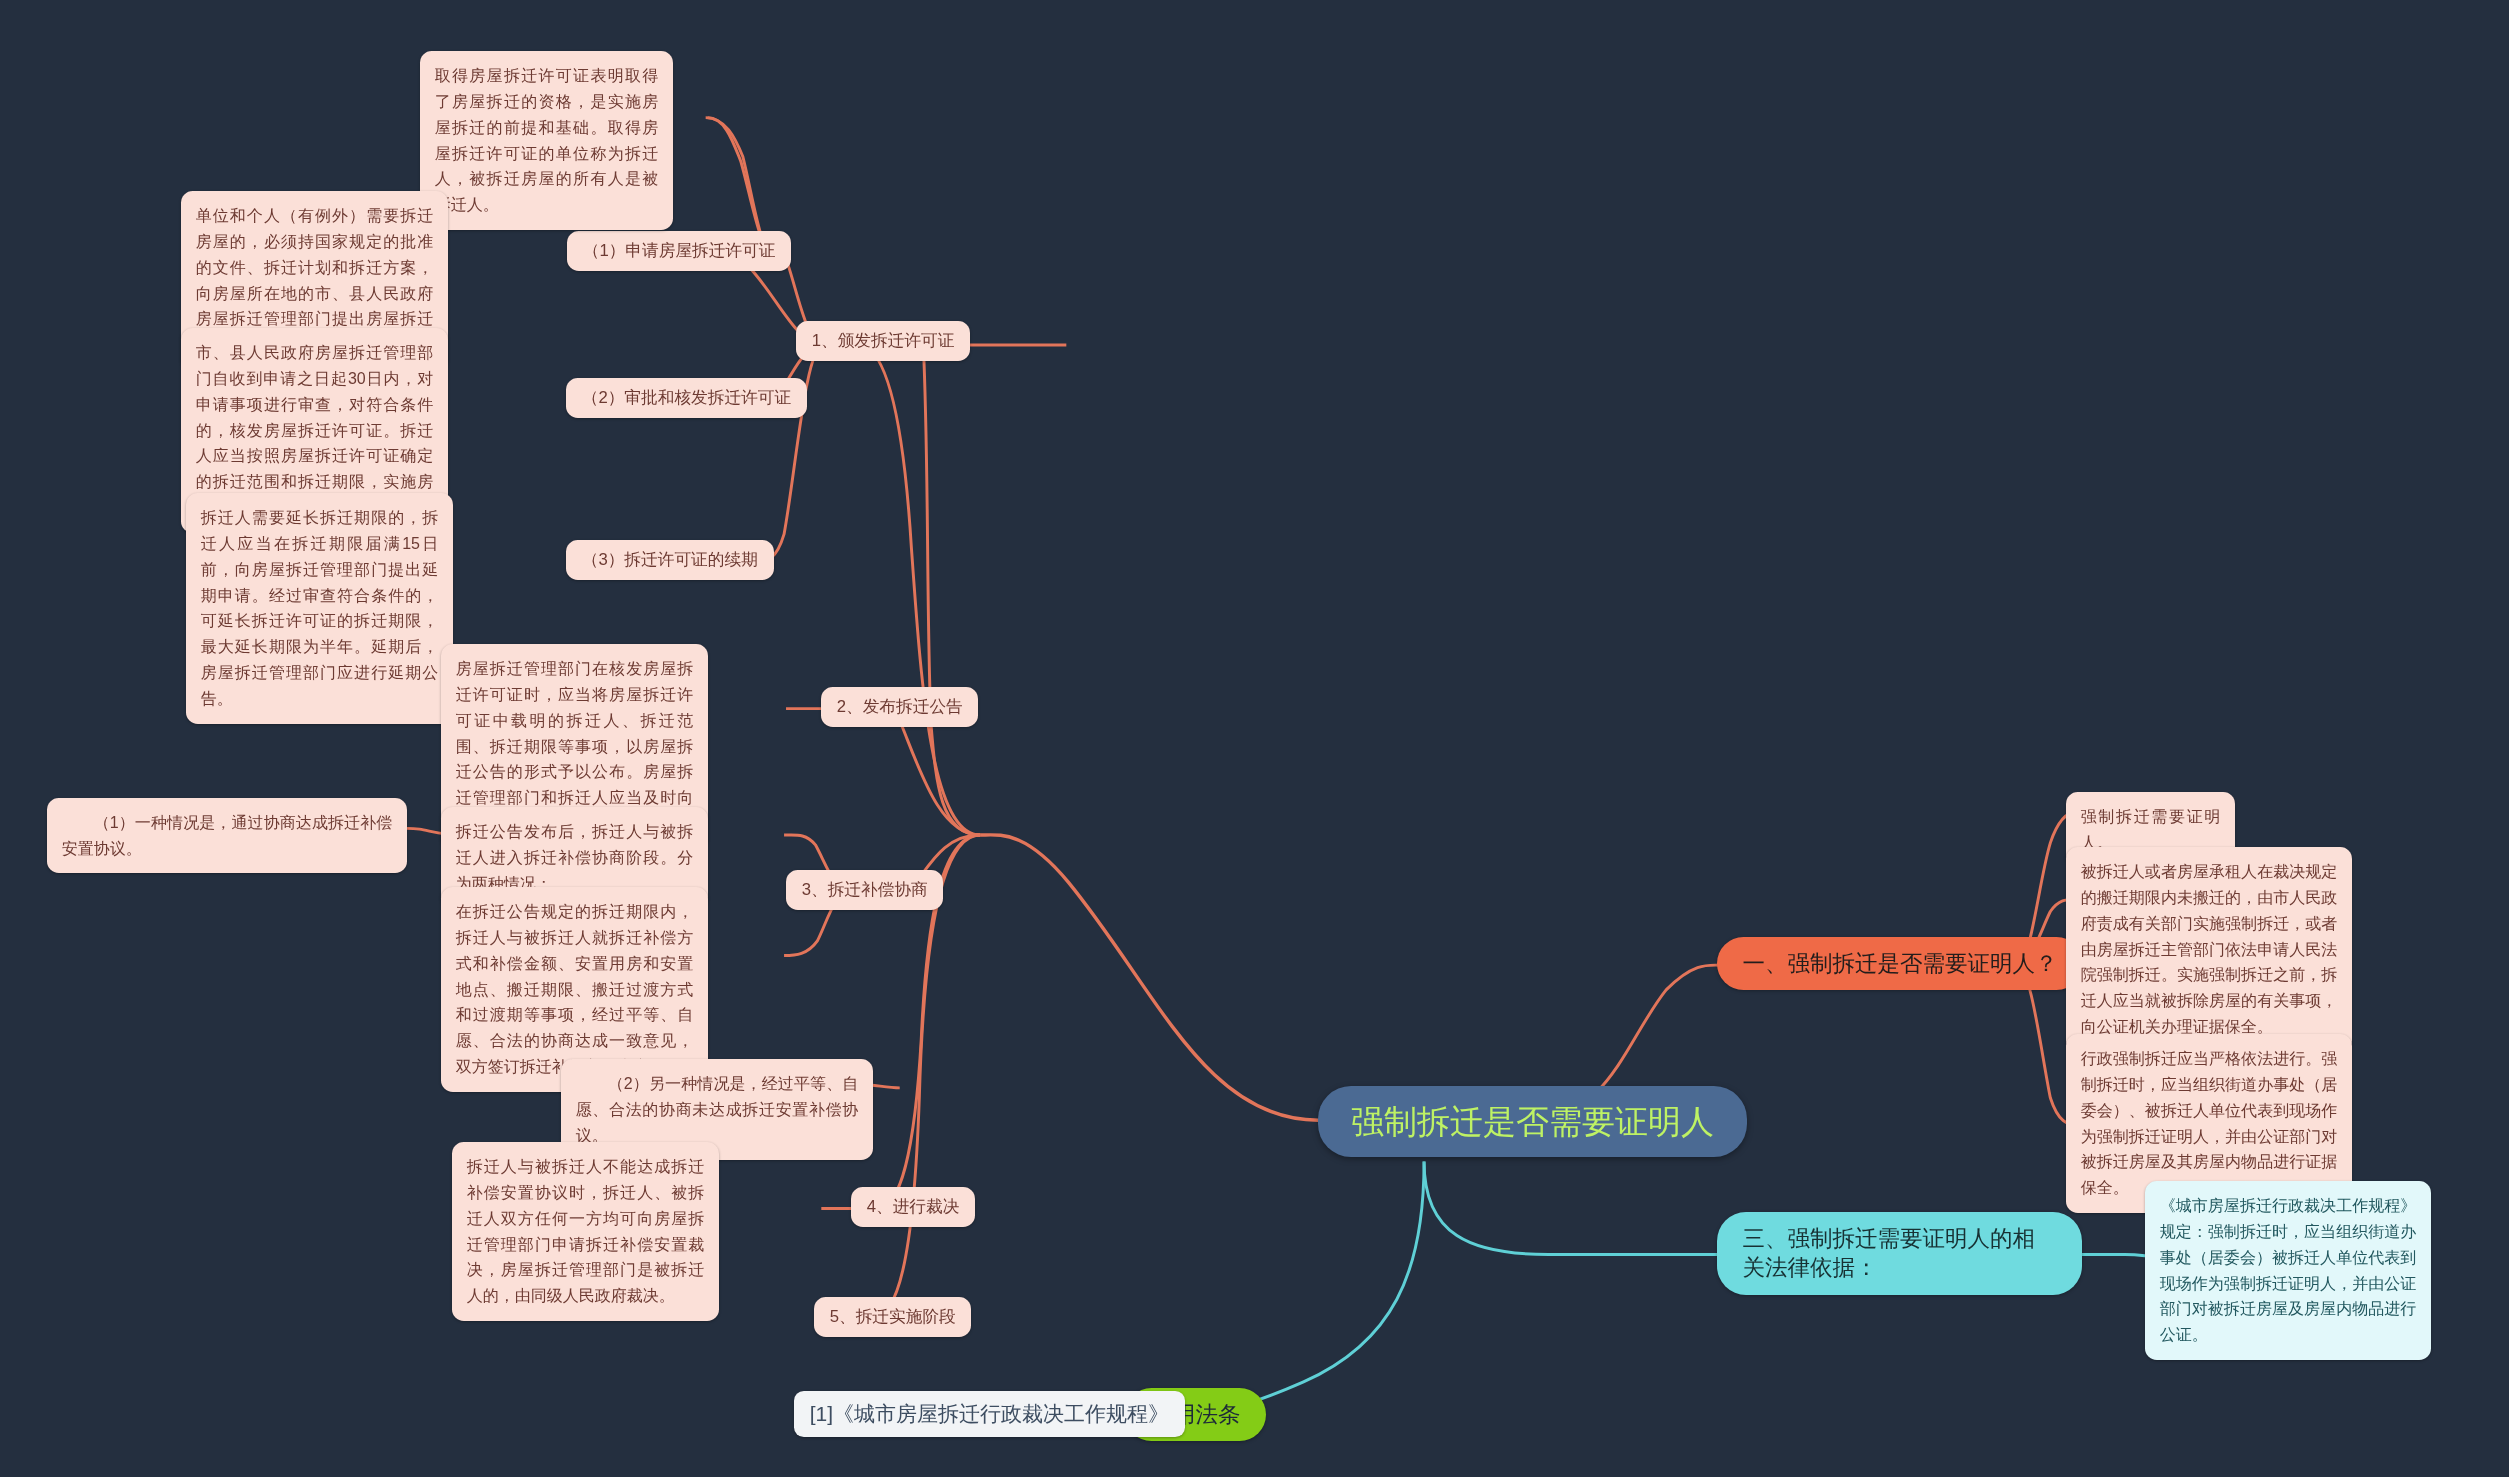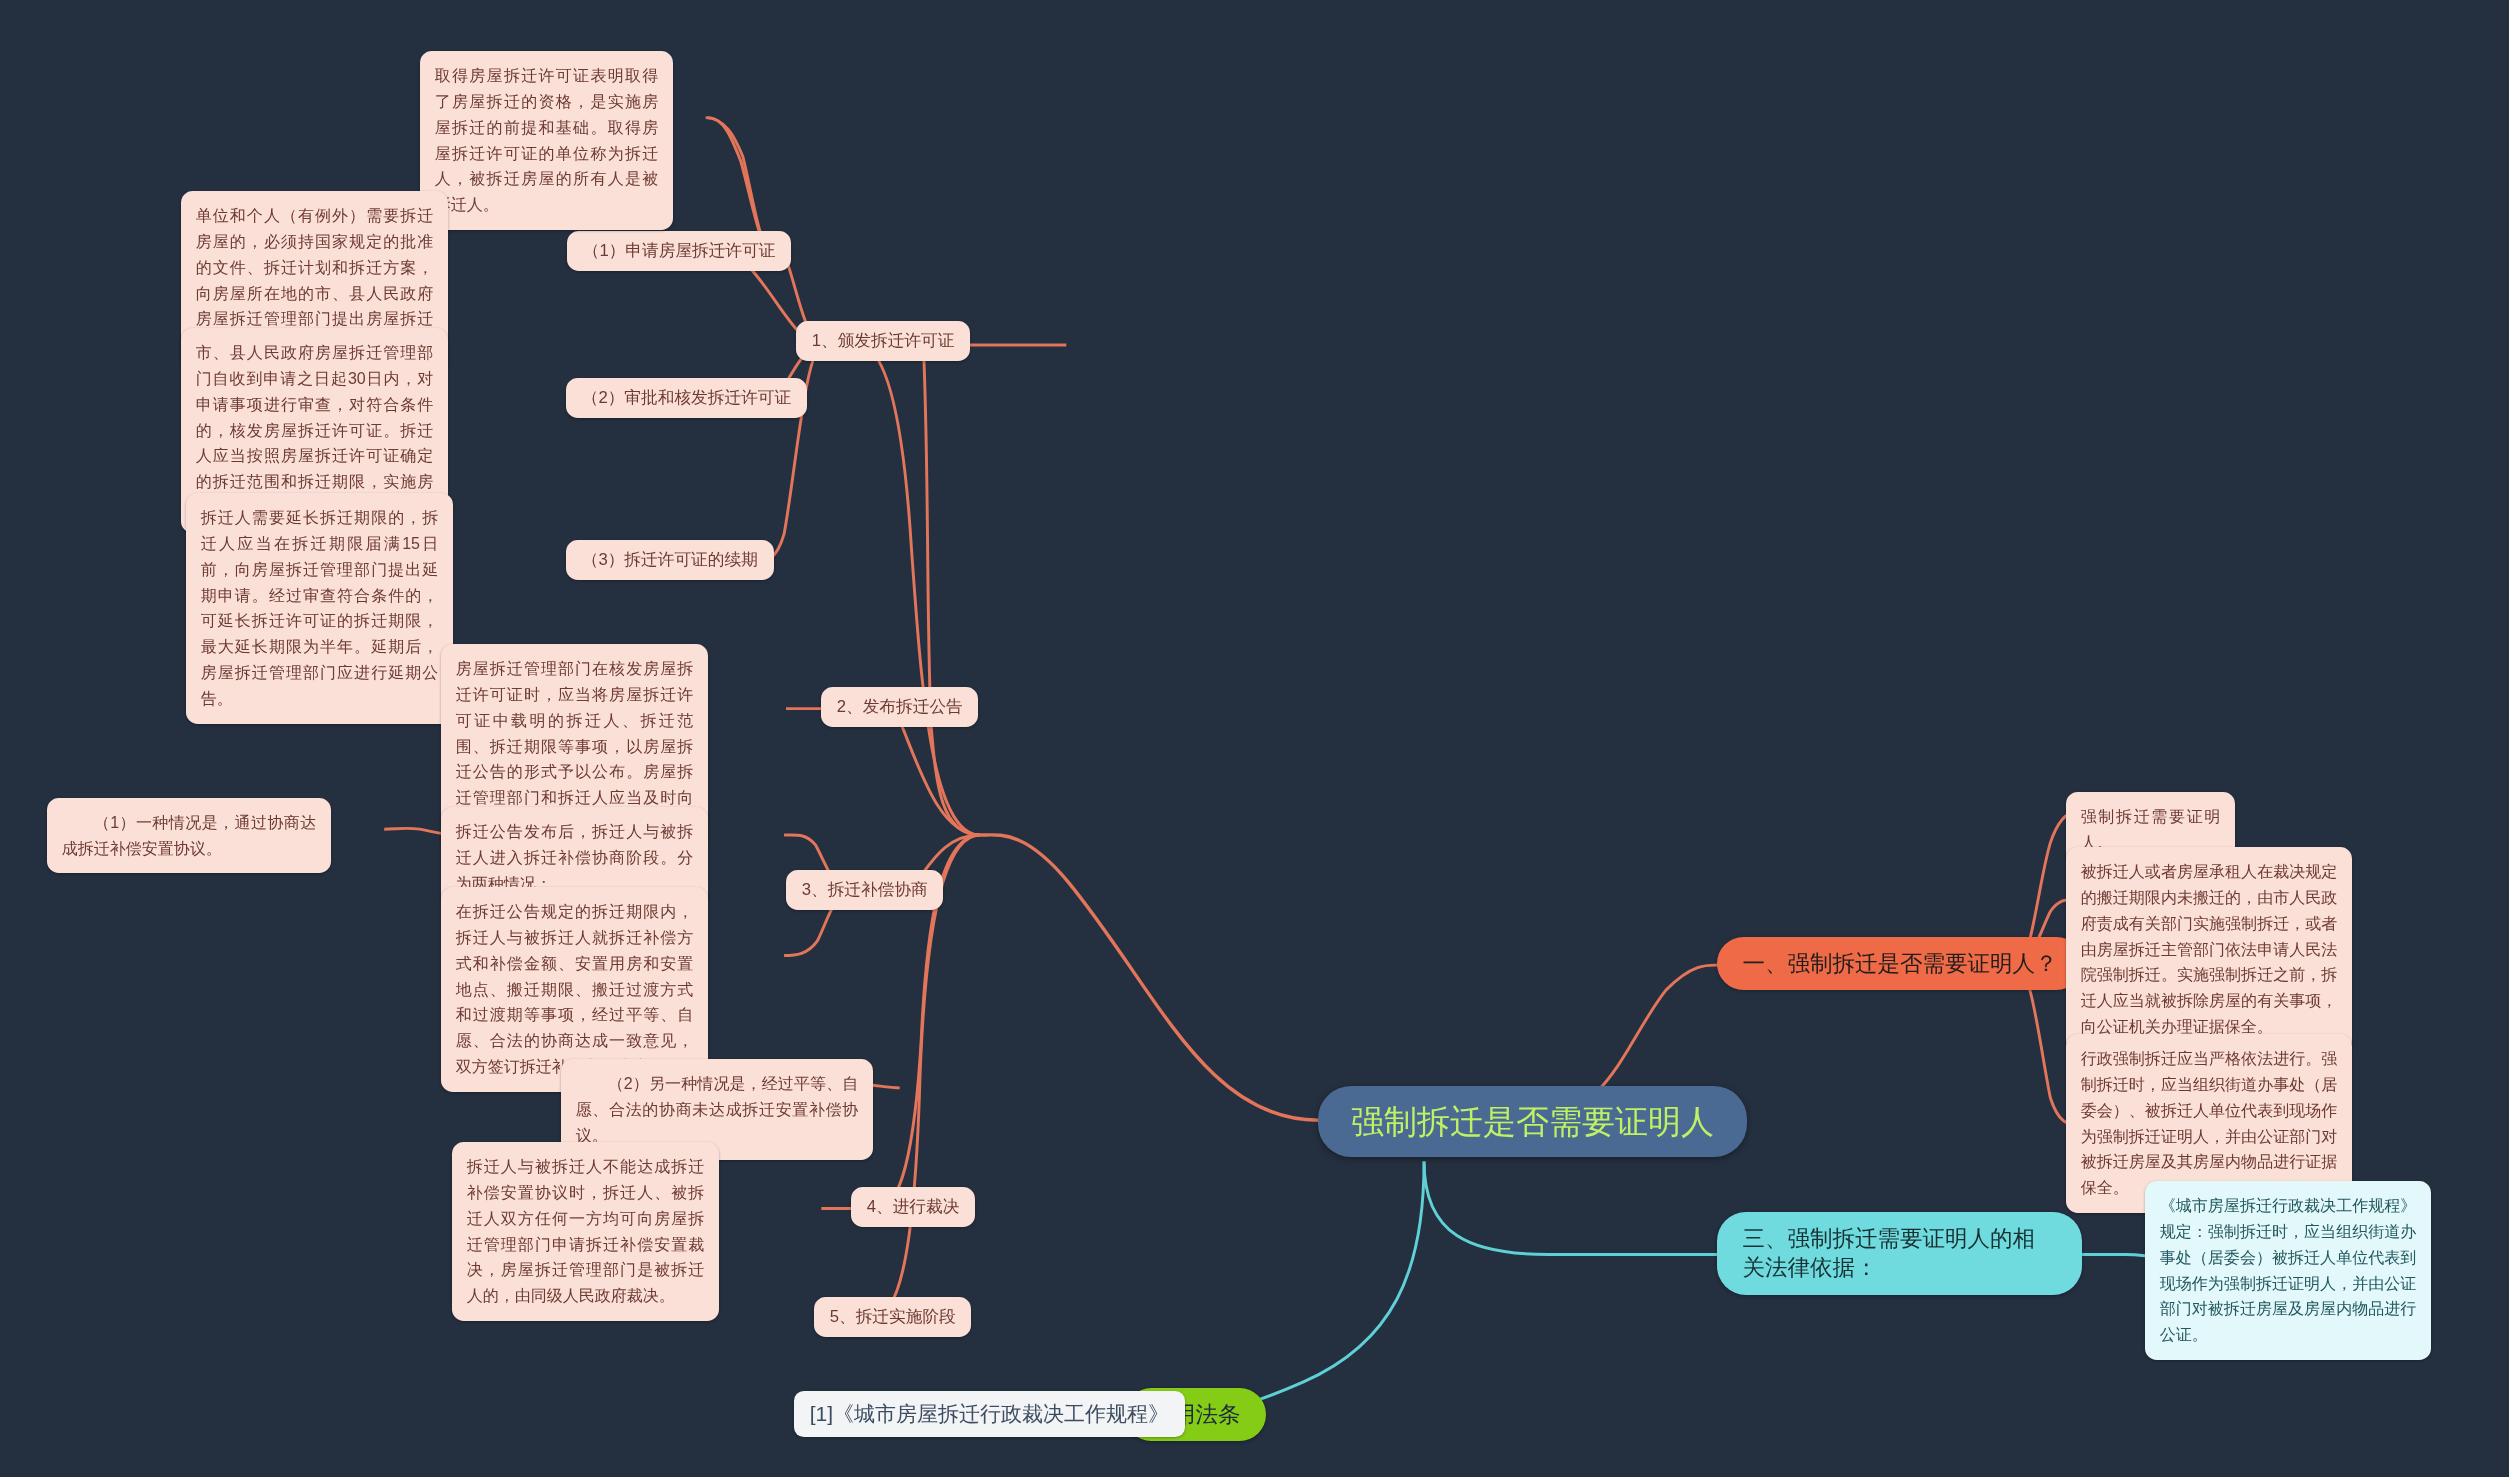--- a/index.html
+++ b/index.html
@@ -116,21 +116,21 @@
   <div class="node box" style="left:181px;top:191px;width:267px;">单位和个人（有例外）需要拆迁房屋的，必须持国家规定的批准的文件、拆迁计划和拆迁方案，向房屋所在地的市、县人民政府房屋拆迁管理部门提出房屋拆迁许可申请。</div>
   <div class="node box" style="left:181px;top:328px;width:267px;">市、县人民政府房屋拆迁管理部门自收到申请之日起30日内，对申请事项进行审查，对符合条件的，核发房屋拆迁许可证。拆迁人应当按照房屋拆迁许可证确定的拆迁范围和拆迁期限，实施房屋拆迁</div>
   <div class="node box" style="left:186px;top:493px;width:267px;">拆迁人需要延长拆迁期限的，拆迁人应当在拆迁期限届满15日前，向房屋拆迁管理部门提出延期申请。经过审查符合条件的，可延长拆迁许可证的拆迁期限，最大延长期限为半年。延期后，房屋拆迁管理部门应进行延期公告。</div>
 
   <div class="node chip" style="left:821px;top:687px;">2、发布拆迁公告</div>
   <div class="node box" style="left:441px;top:644px;width:267px;">房屋拆迁管理部门在核发房屋拆迁许可证时，应当将房屋拆迁许可证中载明的拆迁人、拆迁范围、拆迁期限等事项，以房屋拆迁公告的形式予以公布。房屋拆迁管理部门和拆迁人应当及时向被拆迁人做好宣传、解释工作。</div>
 
   <div class="node chip" style="left:786px;top:870px;">3、拆迁补偿协商</div>
   <div class="node box" style="left:441px;top:807px;width:267px;">拆迁公告发布后，拆迁人与被拆迁人进入拆迁补偿协商阶段。分为两种情况：</div>
   <div class="node box" style="left:441px;top:887px;width:267px;">在拆迁公告规定的拆迁期限内，拆迁人与被拆迁人就拆迁补偿方式和补偿金额、安置用房和安置地点、搬迁期限、搬迁过渡方式和过渡期等事项，经过平等、自愿、合法的协商达成一致意见，双方签订拆迁补偿安置协议。</div>
-  <div class="node box indent" style="left:47px;top:798px;width:284px;">（1）一种情况是，通过协商达成拆迁补偿安置协议。</div>
+  <div class="node box indent" style="left:47px;top:798px;width:360px;">（1）一种情况是，通过协商达成拆迁补偿安置协议。</div>
   <div class="node box indent" style="left:561px;top:1059px;width:312px;">（2）另一种情况是，经过平等、自愿、合法的协商未达成拆迁安置补偿协议。</div>
 
   <div class="node chip" style="left:851px;top:1187px;">4、进行裁决</div>
   <div class="node box" style="left:452px;top:1142px;width:267px;">拆迁人与被拆迁人不能达成拆迁补偿安置协议时，拆迁人、被拆迁人双方任何一方均可向房屋拆迁管理部门申请拆迁补偿安置裁决，房屋拆迁管理部门是被拆迁人的，由同级人民政府裁决。</div>
 
   <div class="node chip" style="left:814px;top:1297px;">5、拆迁实施阶段</div>
 
   <div class="node pill pill-orange" style="left:1717px;top:937px;">一、强制拆迁是否需要证明人？</div>
 
   <div class="node box" style="left:2066px;top:792px;width:169px;">强制拆迁需要证明人。</div>

